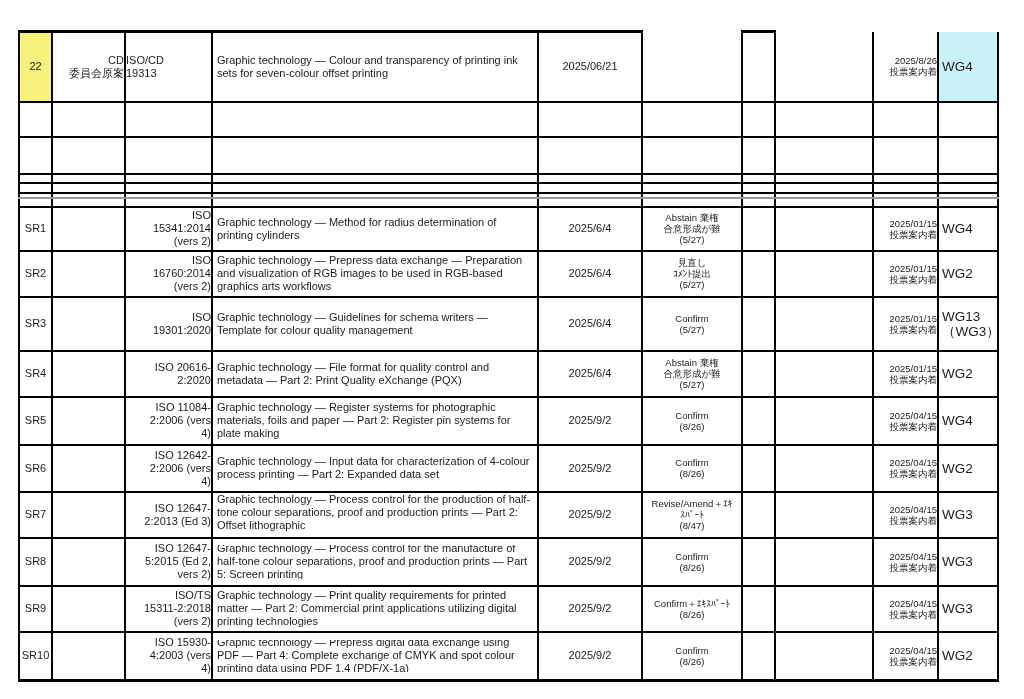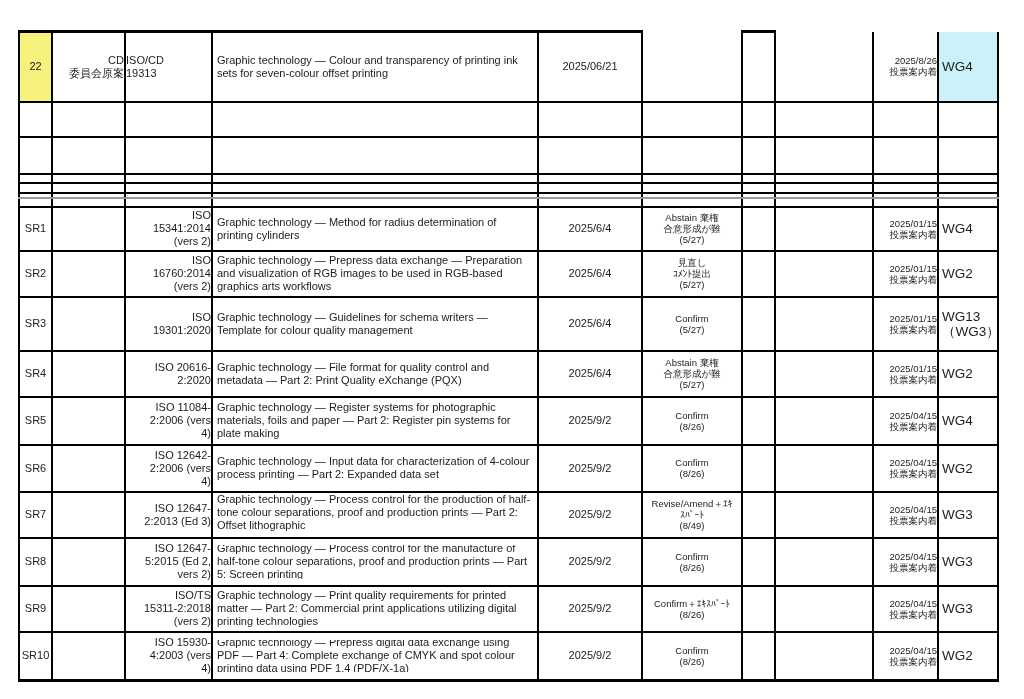--- a/index.html
+++ b/index.html
@@ -285,21 +285,21 @@
     <td class="c-iso">ISO 12647-
 2:2013 (Ed 3)</td>
     <td class="c-desc">
           <div class="clip clip-b" style="height:44px">
             <span>Graphic technology — Process control for the production of half-tone colour separations, proof and production prints — Part 2: Offset lithographic</span>
           </div>
         </td>
     <td class="c-date">2025/9/2</td>
     <td class="c-status">Revise/Amend＋ｴｷ
 ｽﾊﾟｰﾄ
-(8/49)</td>
+(8/47)</td>
     <td class="bl-g"></td>
     <td></td>
     <td class="c-notice">2025/04/15
 投票案内着</td>
     <td class="c-wg">WG3</td>
   </tr>
 
   <tr style="height:48px">
     <td class="c-id">SR8</td>
     <td class="c-type"></td>

